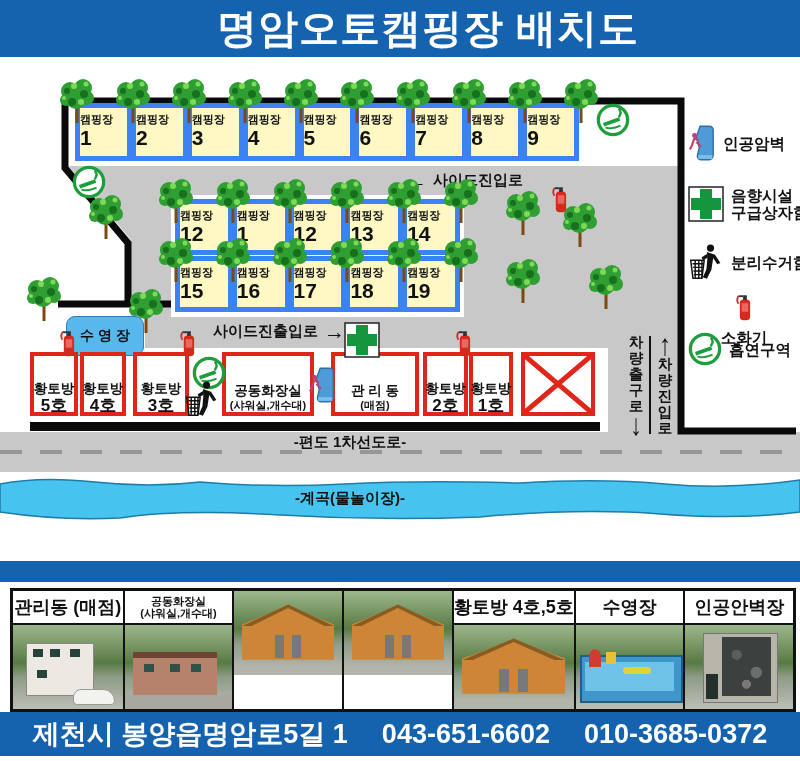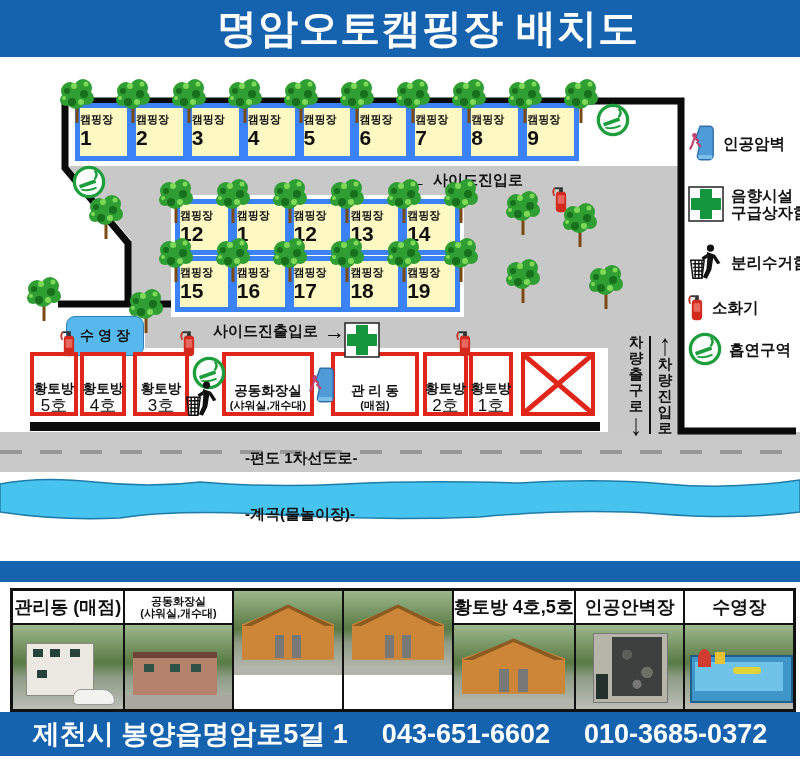--- a/index.html
+++ b/index.html
@@ -20,26 +20,26 @@
   .camp-num{font-size:21px;font-weight:600;line-height:26px;}
   #camps1{left:75px;top:103px;width:504px;height:58px;}
   #midblock{left:171px;top:195px;width:293px;height:122px;background:#fff;}
   #camps2{left:175px;top:199px;width:285px;height:56px;}
   #camps3{left:175px;top:256px;width:285px;height:56px;}
   
   .roadlabel{display:flex;align-items:center;gap:6px;font-weight:bold;font-size:15px;white-space:nowrap;}
   .roadlabel .arr{font-size:21px;font-weight:900;line-height:15px;}
   #pool{left:66px;top:316px;width:76px;height:38px;background:#57b8ee;border:1px solid #2d7fb5;border-radius:9px;
         display:flex;align-items:center;justify-content:center;font-size:14px;font-weight:bold;}
-  .center-lbl{font-size:15px;font-weight:bold;margin-top:16px;}
+  .center-lbl{text-align:center;font-size:15px;font-weight:bold;}
   
   .redbox{position:absolute;top:352px;height:64px;background:#fff;border:4px solid #e0251b;box-sizing:border-box;
           display:flex;flex-direction:column;align-items:center;justify-content:center;text-align:center;}
   .redbox .l1{font-size:13.5px;font-weight:bold;line-height:15px;white-space:nowrap;margin-top:27px;}
-  .redbox .l2{font-size:17px;font-weight:normal;line-height:19px;white-space:nowrap;}
+  .redbox .l2{font-size:17px;font-weight:bold;line-height:19px;white-space:nowrap;}
   .redbox .sub{font-size:11px;font-weight:bold;line-height:14px;}
   #xbox{left:521px;top:352px;width:74px;height:64px;background:#fff;border:4px solid #e0251b;box-sizing:border-box;}
   
   .vlabel{font-size:14.5px;font-weight:bold;line-height:16px;text-align:center;width:18px;}
   .varrow{font-size:24px;font-weight:900;line-height:22px;text-align:center;width:18px;transform:scaleY(1.25);}
   #vehdiv{left:649px;top:336px;width:2px;height:98px;background:#111;}
   
   .legend-row{position:absolute;left:688px;width:112px;display:flex;align-items:center;gap:7px;}
   .legend-ic{flex:0 0 auto;display:flex;align-items:center;justify-content:center;}
   .legend-tx{font-size:15.5px;font-weight:bold;line-height:17px;white-space:nowrap;}
@@ -275,21 +275,21 @@
               <g fill="none" stroke="#111" stroke-width="1.6">
                 <path d="M3 19 h15 l-2.5 20 h-10 z"></path>
                 <path d="M5 23 h12 M5.5 27 h11 M6 31 h10 M6.5 35 h9 M8 19.5 v19 M12 19.5 v19.5 M15.5 19.5 v19"></path>
               </g>
             </svg>
           </span>
           <div class="legend-tx">
             <div>분리수거함</div>
           </div>
         </div>
-        <div class="legend-row" style="top: 292px;">
+        <div class="legend-row" style="top: 292px; flex-direction: column;">
           <span class="legend-ic">
             <svg width="17" height="30" viewBox="0 0 18 32">
               <rect x="4" y="8" width="11" height="22" rx="4" fill="#d42a1e"></rect>
               <rect x="7.5" y="3.5" width="4" height="5" fill="#333"></rect>
               <path d="M7.5 4.5 H2.5" stroke="#333" stroke-width="2"></path>
               <path d="M2.5 4.5 q-2.5 4 0 8" stroke="#c0392b" stroke-width="2" fill="none"></path>
               <rect x="6" y="12" width="7" height="9" fill="#e8695f"></rect>
             </svg>
           </span>
           <div class="legend-tx">
@@ -364,38 +364,38 @@
           <div class="pic">
             <i style="left:7%;top:18%;width:86%;height:64%;background:#cd8637;clip-path:polygon(0 34%,50% 0,100% 34%,100% 100%,0 100%)"></i>
             <i style="left:7%;top:16%;width:86%;height:26%;background:#8a5a20;clip-path:polygon(0 100%,50% 0,100% 100%,90% 100%,50% 16%,10% 100%)"></i>
             <i style="left:38%;top:52%;width:8%;height:28%;background:#787878"></i>
             <i style="left:54%;top:52%;width:8%;height:28%;background:#787878"></i>
             <i style="left:0;bottom:0;width:100%;height:11%;background:#b3b4ac"></i>
           </div>
         </div>
         <div class="pcell">
           <div class="phead">
-            <div class="hl">인공안벽장</div>
-          </div>
-          <div class="pic">
-            <i style="left:16%;top:10%;width:68%;height:80%;background:#b7b4aa;border:1px solid #777"></i>
-            <i style="left:34%;top:14%;width:46%;height:70%;background:radial-gradient(circle at 30% 30%,#5a5f5a 9%,transparent 10%),radial-gradient(circle at 70% 60%,#6a6f6a 11%,transparent 12%),radial-gradient(circle at 50% 80%,#777 8%,transparent 9%),#3c4140"></i>
-            <i style="left:19%;top:58%;width:11%;height:30%;background:#24302c"></i>
-          </div>
-        </div>
-        <div class="pcell">
-          <div class="phead">
             <div class="hl">수영장</div>
           </div>
           <div class="pic">
             <i style="left:4%;top:36%;width:92%;height:52%;background:#3f97c9;border:2px solid #1d5f86"></i>
             <i style="left:9%;top:44%;width:82%;height:34%;background:#6fc3e8"></i>
             <i style="left:12%;top:28%;width:12%;height:22%;background:#d23c30;border-radius:50% 50% 0 0"></i>
             <i style="left:28%;top:32%;width:9%;height:15%;background:#e8c233"></i>
             <i style="left:44%;top:50%;width:26%;height:8%;background:#e2d23a;border-radius:4px"></i>
+          </div>
+        </div>
+        <div class="pcell">
+          <div class="phead">
+            <div class="hl">인공안벽장</div>
+          </div>
+          <div class="pic">
+            <i style="left:16%;top:10%;width:68%;height:80%;background:#b7b4aa;border:1px solid #777"></i>
+            <i style="left:34%;top:14%;width:46%;height:70%;background:radial-gradient(circle at 30% 30%,#5a5f5a 9%,transparent 10%),radial-gradient(circle at 70% 60%,#6a6f6a 11%,transparent 12%),radial-gradient(circle at 50% 80%,#777 8%,transparent 9%),#3c4140"></i>
+            <i style="left:19%;top:58%;width:11%;height:30%;background:#24302c"></i>
           </div>
         </div>
       </div>
     <div id="footer" class="abs">
       <span>제천시 봉양읍명암로5길 1</span>
       <span>043-651-6602</span>
       <span>010-3685-0372</span>
     </div>
   <div class="tree" style="left: 59px; top: 78px;"><svg width="36" height="46" viewBox="0 0 36 46">
           <line x1="18" y1="26" x2="18" y2="45" stroke="#7a4a12" stroke-width="3"></line>

